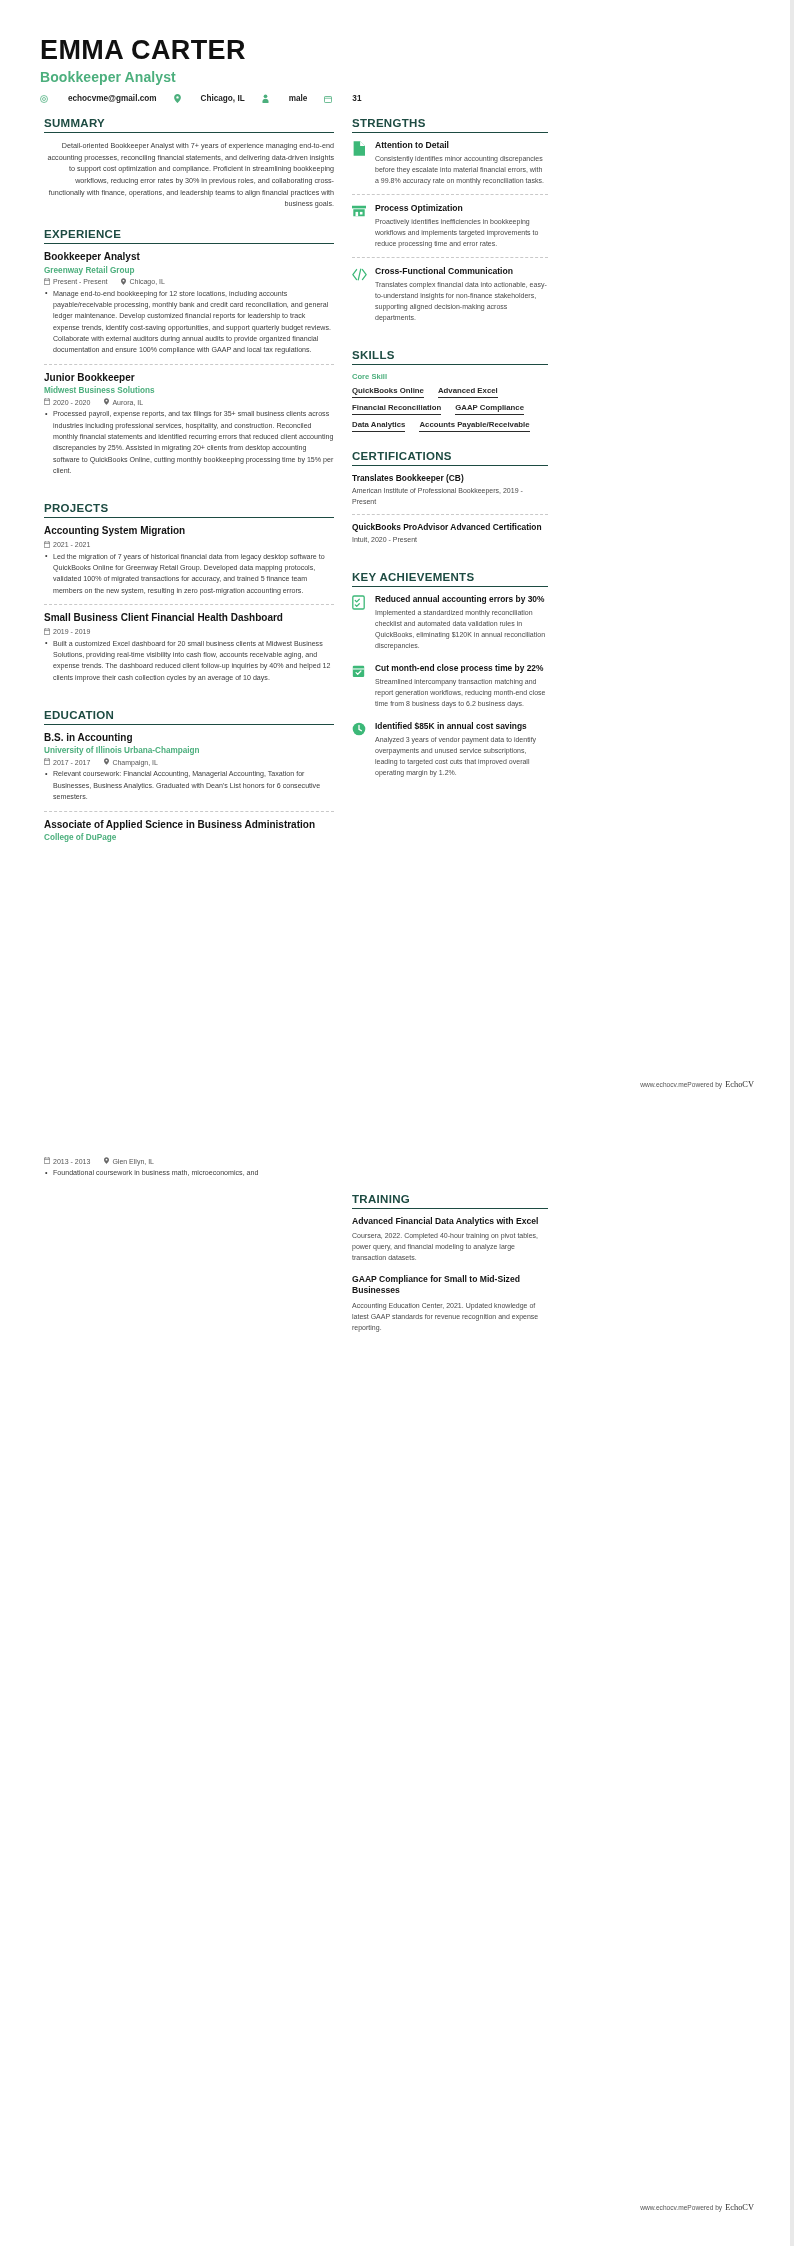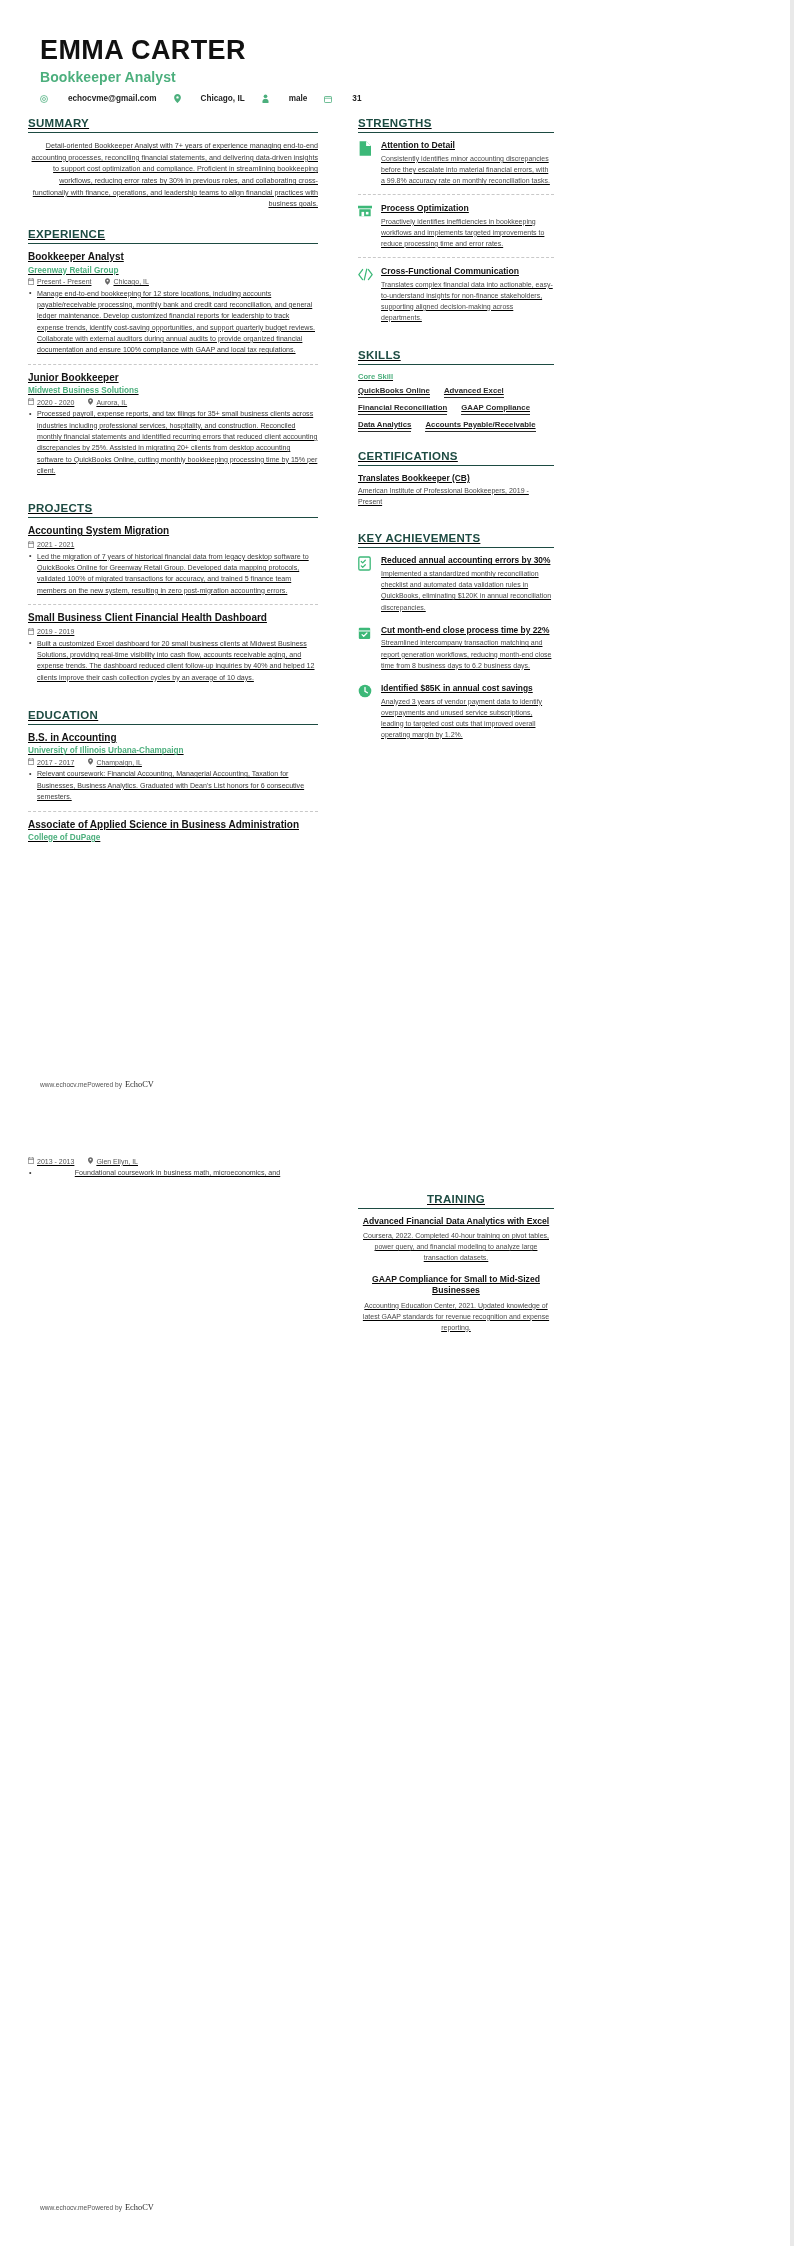--- a/index.html
+++ b/index.html
@@ -47,24 +47,23 @@
     font-size: 8.2px;
     font-weight: bold;
     color: #1f1f1f;
     white-space: nowrap;
   }
   .contact svg { display: block; }
 
   
   .cols {
     display: flex;
-    padding: 0 28px;
-    gap: 40px;
+    padding: 0 44px;
+    gap: 18px;
     align-items: flex-start;
-    text-decoration: underline;
   }
   .col-left { width: 290px; flex: 0 0 290px; }
   .col-right { width: 196px; flex: 0 0 196px; }
 
   .sec { margin-top: 18px; }
   .sec:first-child { margin-top: 14px; }
   .sec-title {
     font-size: 11.5px;
     font-weight: bold;
     color: #1d4b42;
@@ -213,24 +212,24 @@
     font-size: 7px;
     line-height: 1.58;
     color: #4a4a4a;
     margin-top: 3px;
   }
 
   
   .footer {
     position: absolute;
     left: 40px;
-    right: 24px;
+    right: 36px;
     bottom: 34px;
     display: flex;
-    justify-content: flex-start;
+    justify-content: flex-end;
     align-items: baseline;
     font-size: 6.6px;
     color: #555555;
     margin-top: 44px;
   }
   .footer-right { display: flex; align-items: baseline; gap: 3px; }
   .footer-brand { font-size: 8.4px; color: #2b2b2b; font-family: "Liberation Serif", serif; }
 </style>
 </head>
 <body>
@@ -504,20 +503,24 @@
         </div>
       </div>
 
       <div class="sec">
         <div class="sec-title">CERTIFICATIONS</div>
         <div class="sec-body">
           <div class="cert">
             <div class="cert-h">Translates Bookkeeper (CB)</div>
             <div class="cert-p">American Institute of Professional Bookkeepers, 2019 - Present</div>
           </div>
+          <div class="cert">
+            <div class="cert-h">QuickBooks ProAdvisor Advanced Certification</div>
+            <div class="cert-p">Intuit, 2020 - Present</div>
+          </div>
         </div>
       </div>
 
       <div class="sec">
         <div class="sec-title">KEY ACHIEVEMENTS</div>
         <div class="sec-body">
 
           <div class="ach">
             <div class="ach-ico">
               <svg width="13" height="15" viewBox="0 0 16 18">
@@ -567,21 +570,21 @@
   <div class="footer">
     <span>www.echocv.me</span>
     <span class="footer-right">
       <span>Powered by</span>
       <span class="footer-brand">EchoCV</span>
     </span>
   </div>
 </div>
 
 <div class="page page-2">
-  <div class="cols" style="padding-top:34px;text-align:center;">
+  <div class="cols" style="padding-top:34px;">
 
     <div class="col-left">
       <div class="entry" style="border:none;padding-top:0;">
         <div class="entry-meta" style="margin-top:0;">
           <span class="meta-item">
             <span>
               <svg width="6" height="7" viewBox="0 0 12 14">
                   <rect x="0.5" y="2" width="11" height="11" fill="none" stroke="#666" stroke-width="1.2"></rect>
                   <path d="M0.5 5h11M3 0.5v2M9 0.5v2" stroke="#666" stroke-width="1.2"></path>
                 </svg>

